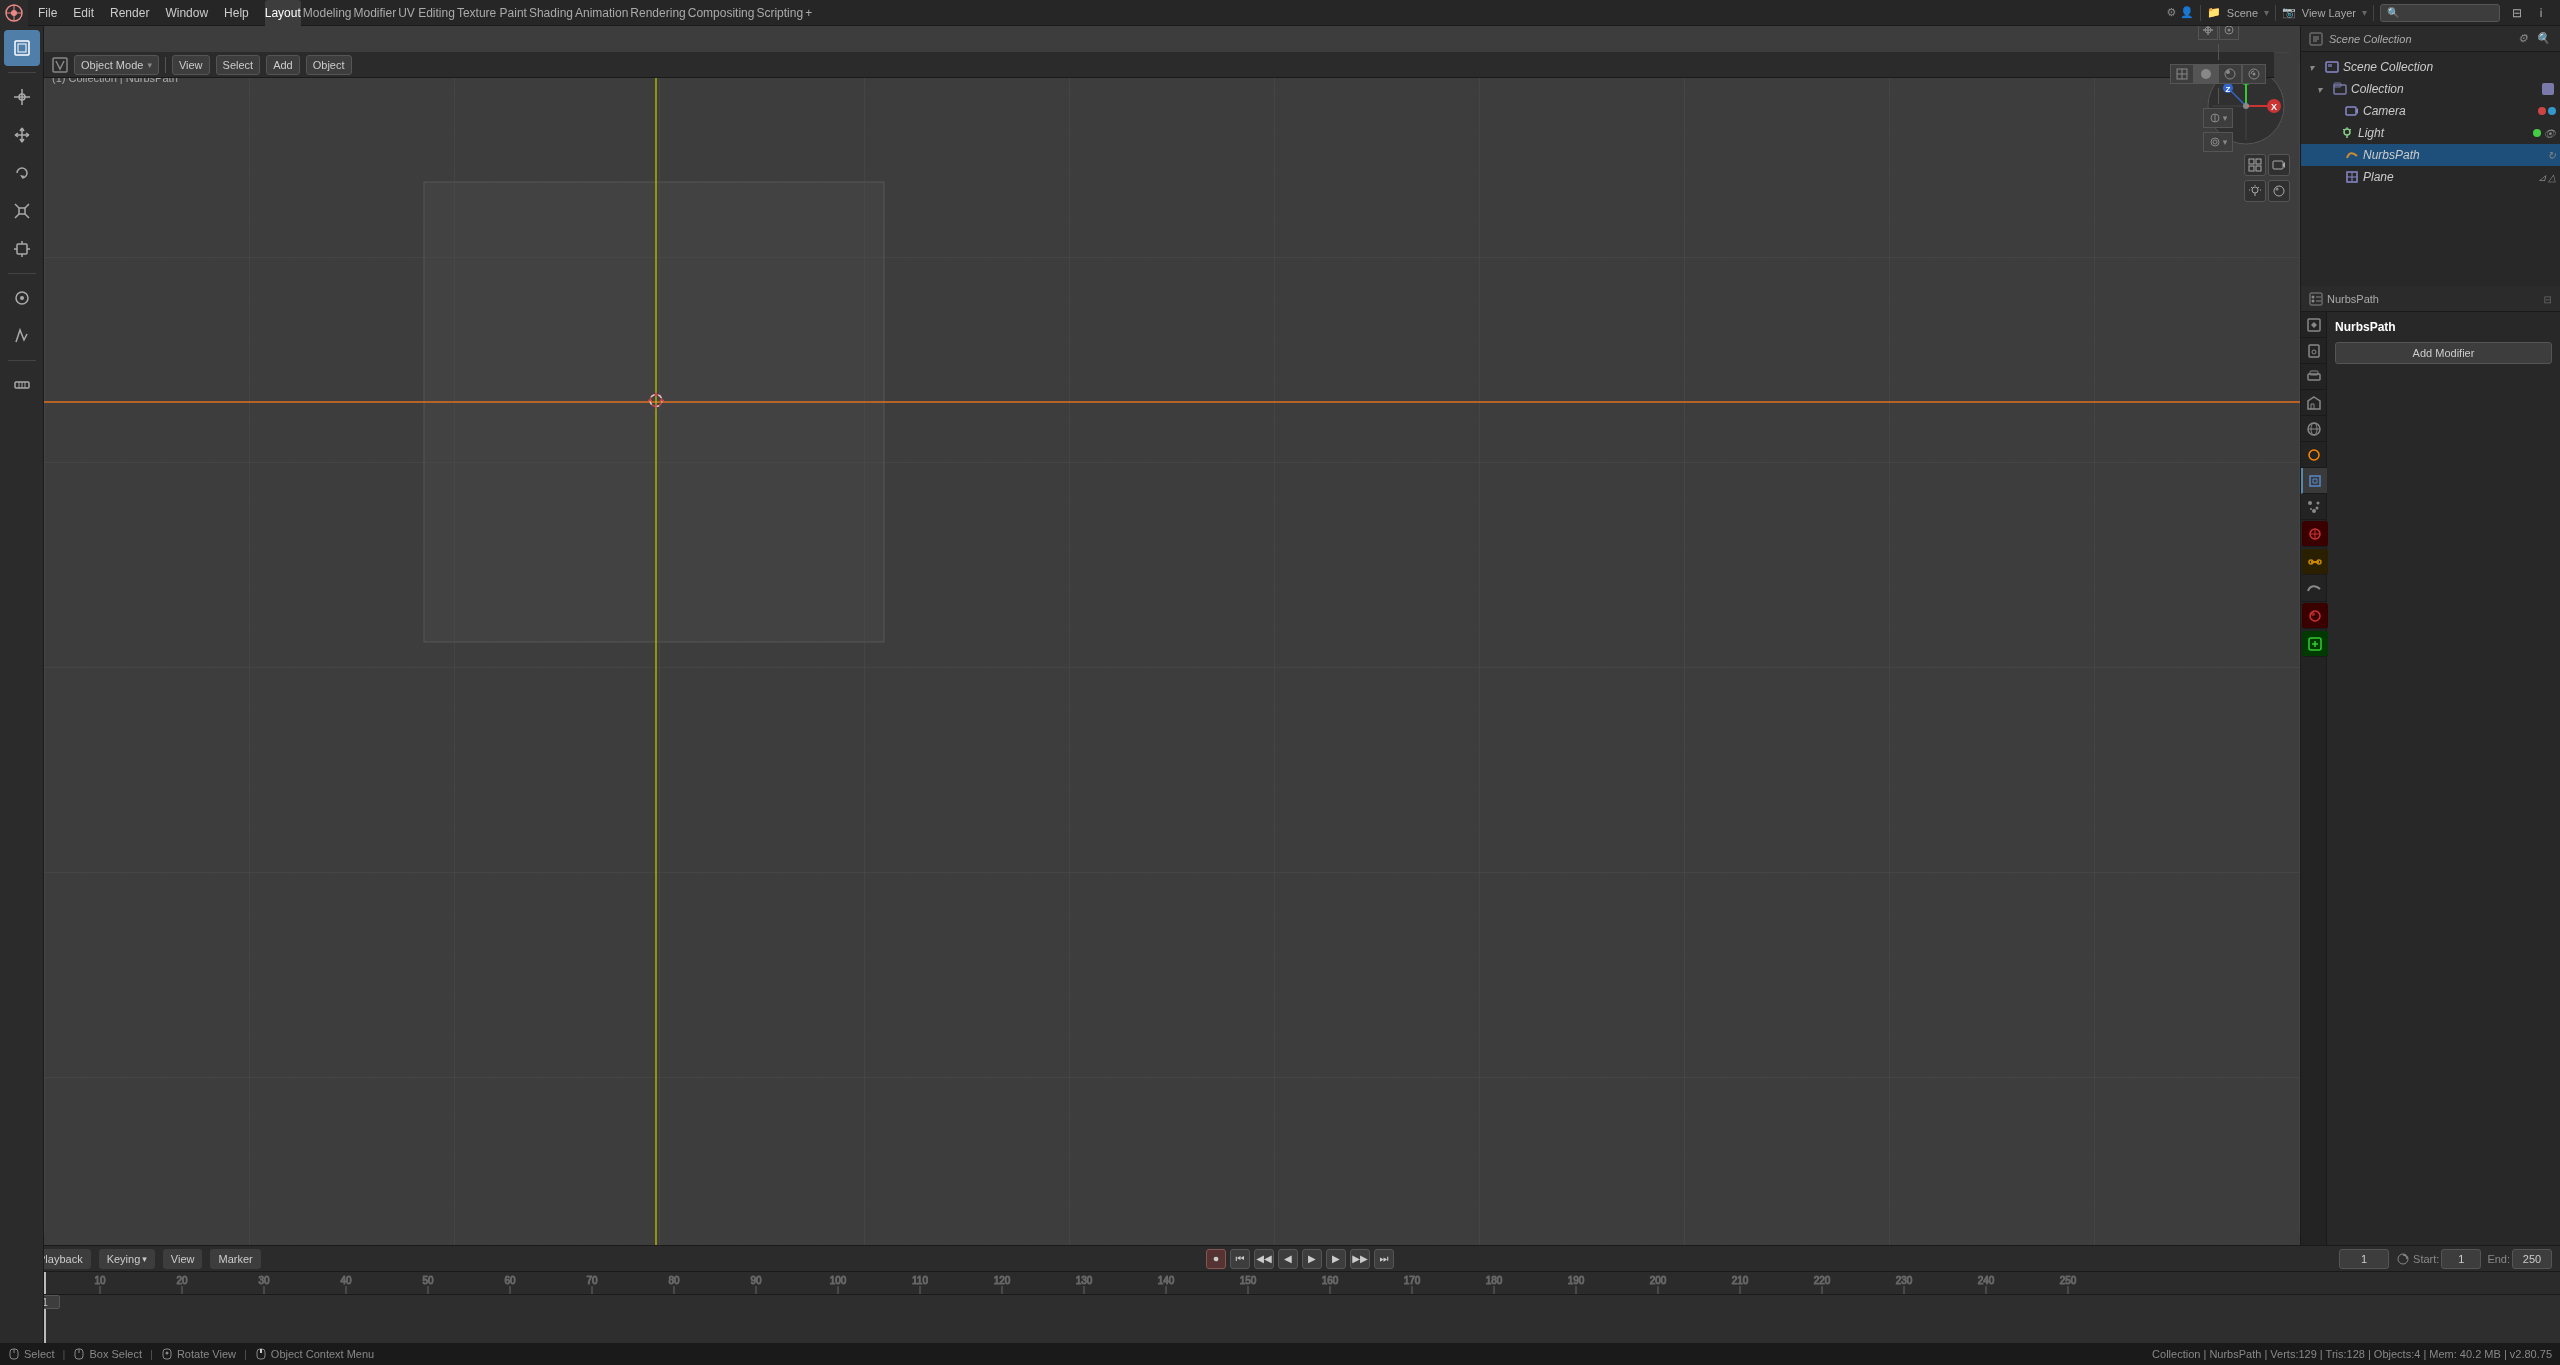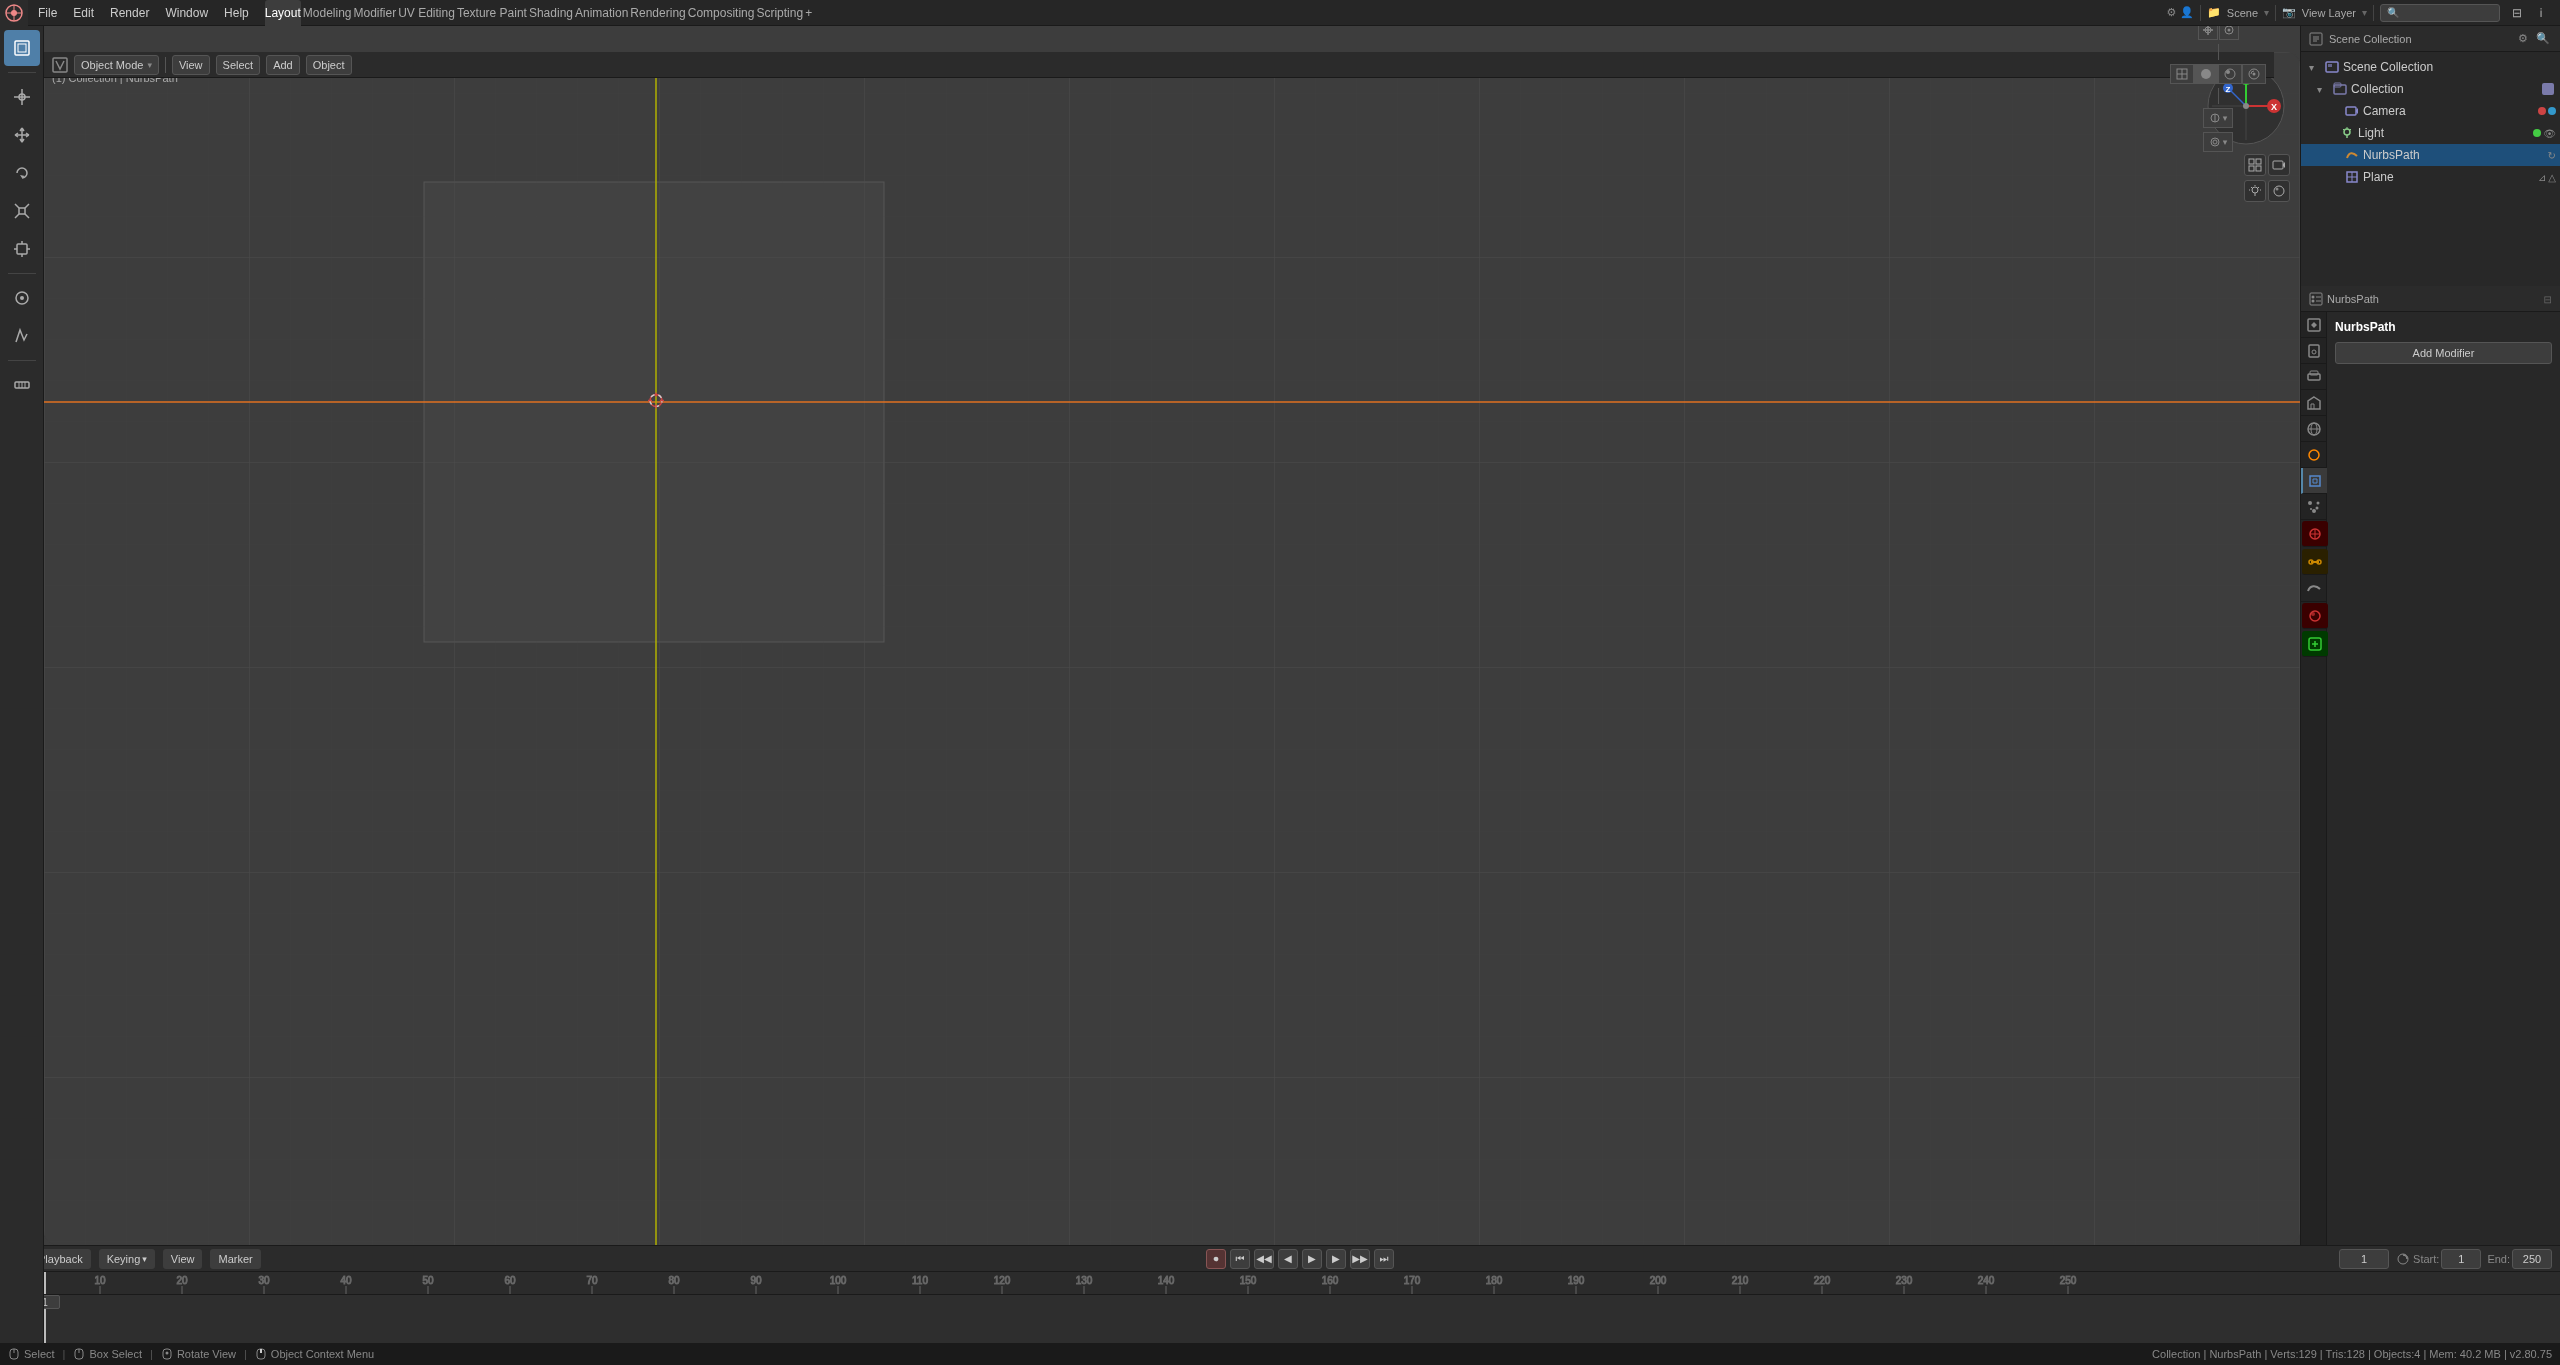--- a/index.html
+++ b/index.html
@@ -145,20 +145,21 @@
     #right-outliner {
       position: absolute;
       top: 26px;
       right: 0;
       width: 260px;
       height: 260px;
       background: #282828;
       border-left: 1px solid #1a1a1a;
       display: flex;
       flex-direction: column;
+      font-style: italic;
     }
     #outliner-header {
       height: 26px;
       background: #2b2b2b;
       display: flex;
       align-items: center;
       padding: 0 8px;
       font-size: 11px;
       color: #aaa;
       border-bottom: 1px solid #1a1a1a;

